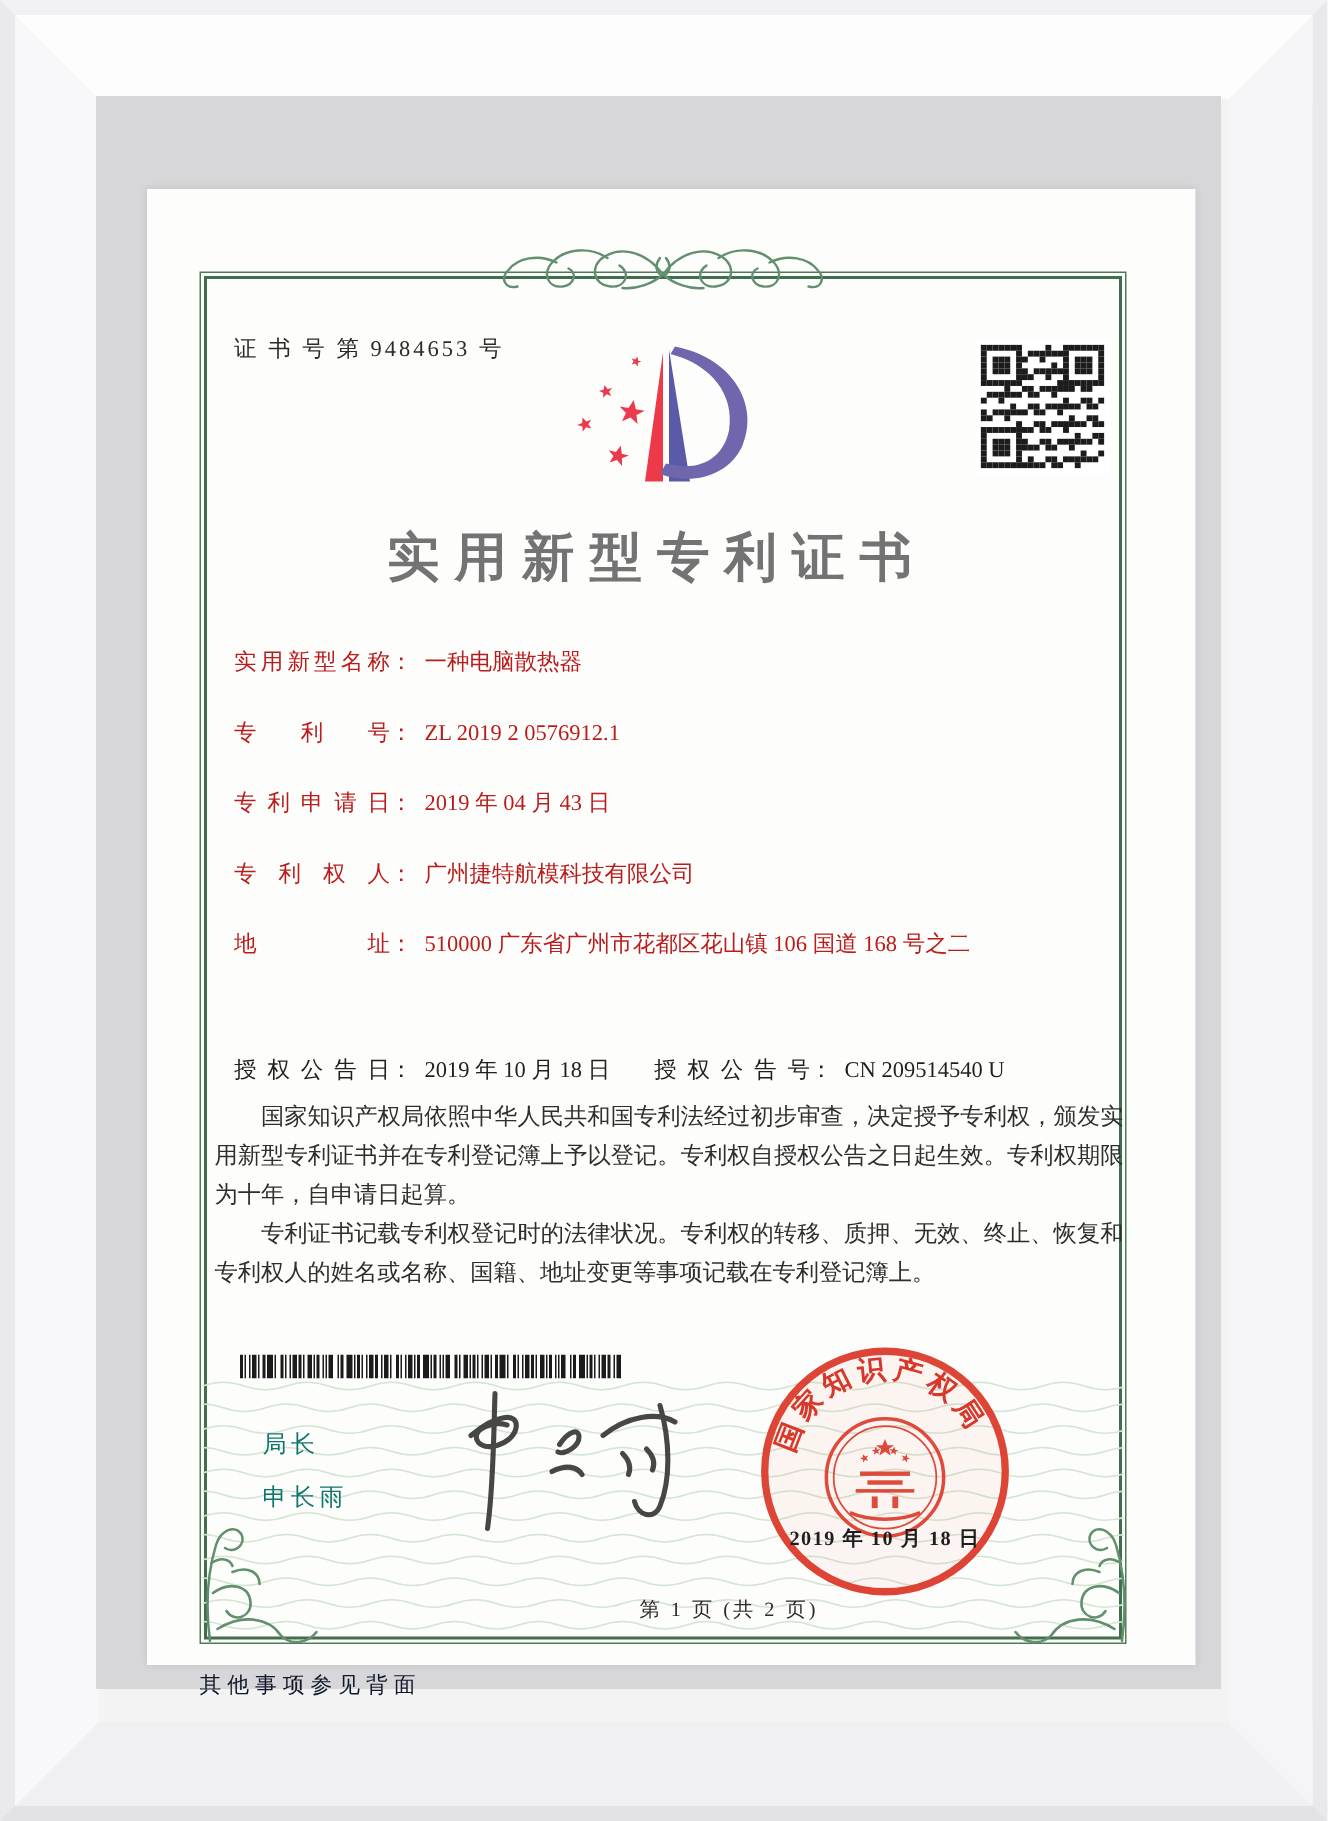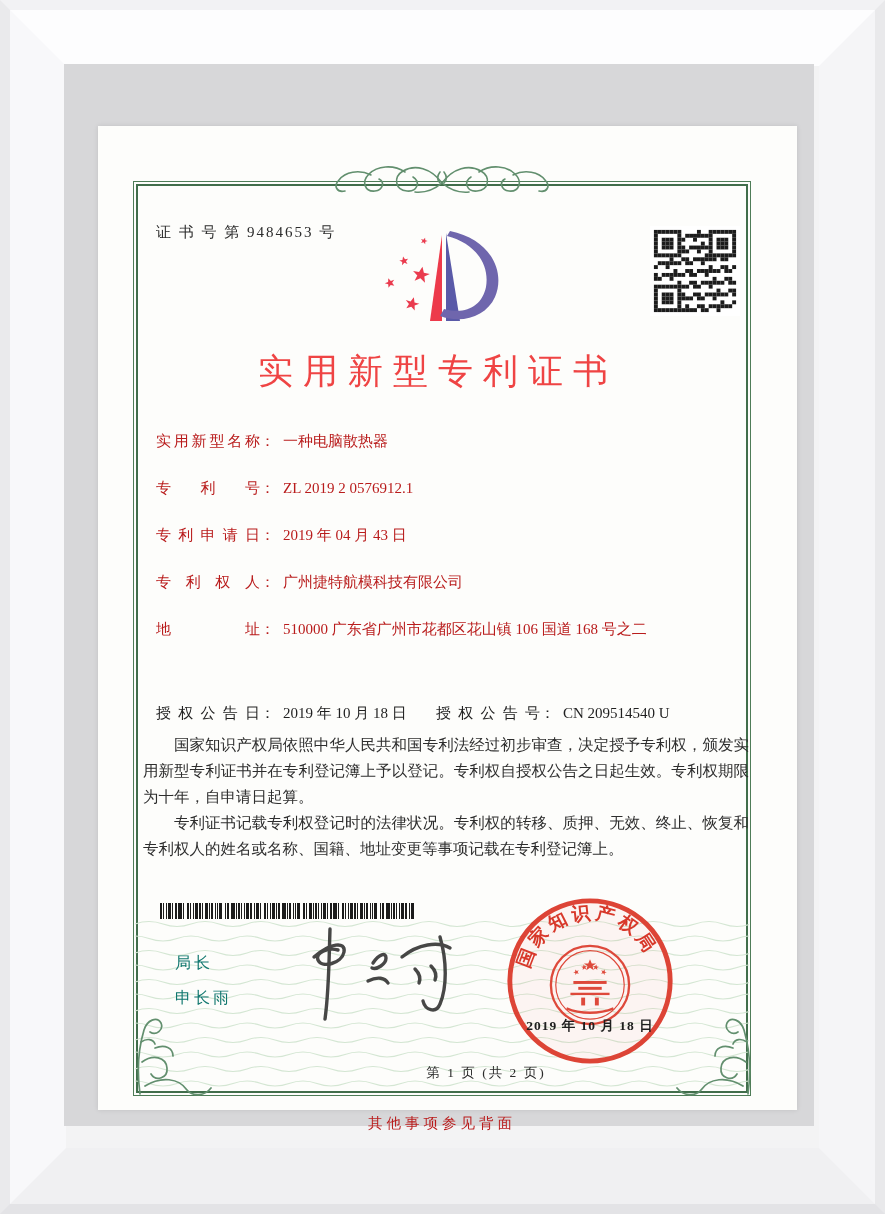--- a/index.html
+++ b/index.html
@@ -22,21 +22,21 @@
   
   .cert-border { position:absolute; left:35px; top:55px; width:618px; height:915px;
      border:1px solid #4e7c57; }
   .cert-border::after { content:""; position:absolute; inset:2px; border:2px solid #416e4b; }
 
   .abs { position:absolute; }
 
   .cert-no { left:58px; top:97px; font-size:15px; letter-spacing:2px; color:#2b2b2b; }
 
   .title { left:35px; top:222px; width:610px; text-align:center;
-     font-size:35px; font-weight:400; letter-spacing:10px; color:#ef4444; }
+     font-size:35px; font-weight:700; letter-spacing:10px; color:#737373; }
 
   .fields { left:58px; top:306px; }
   .frow { height:20px; margin-bottom:27px; font-size:15px; white-space:nowrap; color:#b91c1c; }
   .flabel { display:inline-block; width:104px; text-align:justify; text-align-last:justify; }
   .fcolon { display:inline-block; margin-right:8px; }
   .grant-row { top:578px; font-size:15px; white-space:nowrap; color:#1f1f1f; }
   .g1 { left:58px; } .g2 { left:338px; }
 
   .paras { left:45px; top:606px; width:606px; font-size:15.5px; line-height:26px;
      text-align:justify; color:#2e2e2e; }
@@ -49,22 +49,22 @@
      font-size:16px; letter-spacing:3px; color:#0f766e; }
   .sig-block .line2 { margin-top:14px; }
   .signature { left:180px; top:795px; width:195px; height:105px; z-index:2; }
 
   .seal { left:404px; top:767px; width:176px; height:176px; z-index:3; }
   .seal-date { position:absolute; left:0; top:124px; width:176px; text-align:center;
      font-size:13.5px; font-weight:bold; letter-spacing:1px; color:#1e1e1e; }
 
   .page-footer { left:35px; top:938px; width:706px; text-align:center; z-index:2;
      font-size:13.5px; letter-spacing:2px; color:#2b2b2b; }
-  .back-note { left:35px; top:988px; width:618px; text-align:center;
-     font-size:14.5px; letter-spacing:4px; color:#b91c1c; }
+  .back-note { left:35px; top:988px; width:618px; 
+     font-size:14.5px; letter-spacing:4px; color:#0f172a; }
 
   .flourish-top { left:229px; top:34px; width:230px; height:42px; }
   .flourish-bl { left:37px; top:884px; width:82px; height:86px; z-index:2; }
   .flourish-br { left:573px; top:884px; width:82px; height:86px; z-index:2; transform:scaleX(-1); }
 
   svg { display:block; }
 </style>
 </head>
 <body>
 

